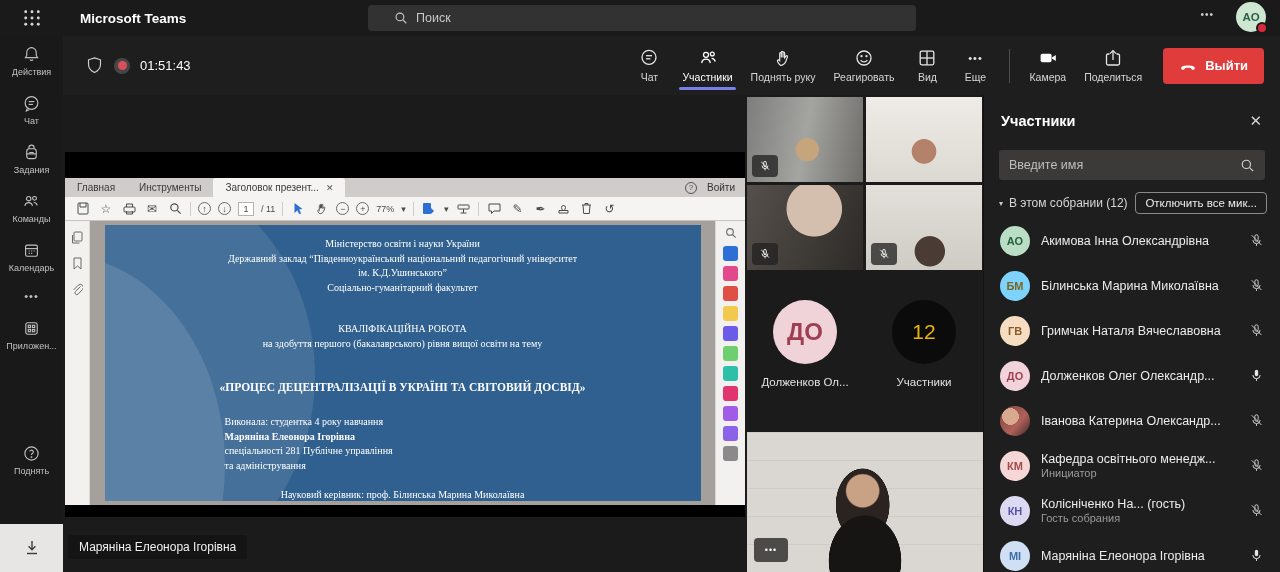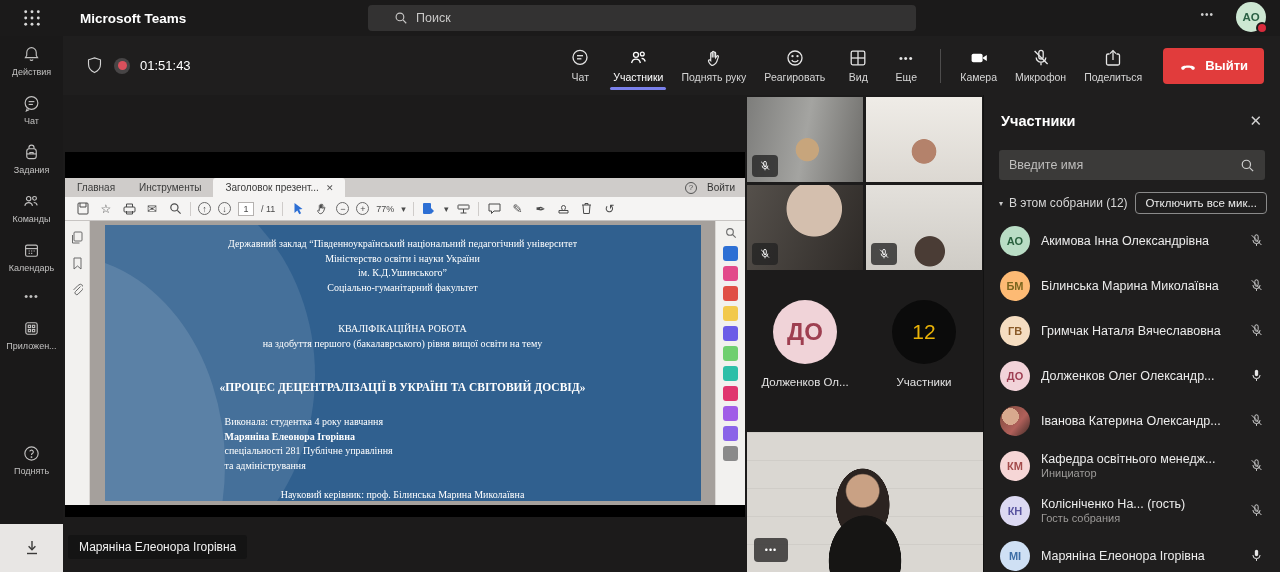--- a/index.html
+++ b/index.html
@@ -104,21 +104,21 @@
   .panel-search input { flex:1; background:transparent; border:0; outline:none; color:#eee; font-size:12.5px; font-family:"Liberation Sans",sans-serif; }
   .panel-search input::placeholder { color:#c0bfbe; }
   .section-row { display:flex; align-items:center; margin:12px 13px 4px 15px; gap:6px; }
   .section-row .chev { color:#c9c9c9; font-size:8px; }
   .section-row .sl { color:#d6d6d6; font-size:12px; white-space:nowrap; }
   .muteall { margin-left:auto; background:transparent; border:1px solid #8a8a8a; border-radius:4px; color:#ececec; font-size:11.5px; padding:4px 9px; white-space:nowrap; cursor:pointer; font-family:"Liberation Sans",sans-serif; }
   .plist { margin-top:4px; }
   .p-row { display:flex; align-items:center; padding:6px 16px; gap:11px; cursor:pointer; min-height:45px; }
   .p-av { width:30px; height:30px; border-radius:50%; flex:0 0 auto; display:flex; align-items:center; justify-content:center; font-size:11px; font-weight:bold; }
   .c-green { background:#b9ddc5; color:#27603d; }
-  .c-yellow{ background:#fdba74; color:#7b661e; }
+  .c-yellow{ background:#7dd3fc; color:#7b661e; }
   .c-peach { background:#f5ddc1; color:#8a5a28; }
   .c-pink  { background:#f2d3d9; color:#9f4054; }
   .c-rose  { background:#f6d6d6; color:#a34c4c; }
   .c-lav   { background:#dcd9f2; color:#5a55a0; }
   .c-blue  { background:#cfe0f4; color:#3e6ea5; }
   .c-photo { background:radial-gradient(circle at 35% 35%, #d8a98e 0 30%, transparent 31%), linear-gradient(130deg,#7d4a3c,#b0605a 60%,#3c2a26); color:transparent; }
   .p-info { flex:1; min-width:0; display:flex; flex-direction:column; }
   .p-name { color:#ececec; font-size:12.5px; white-space:nowrap; overflow:hidden; text-overflow:ellipsis; }
   .p-sub { color:#9d9b99; font-size:11px; margin-top:1px; }
   .p-mic { flex:0 0 auto; display:flex; align-items:center; }
@@ -322,31 +322,20 @@
       </div>
       <div class="cdivider"></div>
       <div class="cbtn">
         <svg class="ic" width="20" height="20" viewBox="0 0 20 20">
             <g fill="#fff">
               <rect x="2.6" y="5.8" width="11" height="8.4" rx="1.8"></rect>
               <path d="M14 9.4l3.8-2.4v6l-3.8-2.4z"></path>
             </g>
           </svg>
         <span class="lbl">Камера</span>
-      </div>
-      <div class="cbtn">
-        <svg class="ic" width="20" height="20" viewBox="0 0 20 20">
-            <g stroke="#e6e6e6" stroke-width="1.3" fill="none">
-              <rect x="7.8" y="2.4" width="4.4" height="8.6" rx="2.2"></rect>
-              <path d="M5.2 9.4a4.8 4.8 0 0 0 9.6 0"></path>
-              <line x1="10" y1="14.6" x2="10" y2="17.2"></line>
-              <line x1="3.6" y1="3" x2="16.6" y2="16"></line>
-            </g>
-          </svg>
-        <span class="lbl">Микрофон</span>
       </div>
       <div class="cbtn">
         <svg class="ic" width="20" height="20" viewBox="0 0 20 20">
             <g stroke="#e6e6e6" stroke-width="1.3" fill="none">
               <path d="M6.5 6H5a1.5 1.5 0 0 0-1.5 1.5v8A1.5 1.5 0 0 0 5 17h10a1.5 1.5 0 0 0 1.5-1.5v-8A1.5 1.5 0 0 0 15 6h-1.5"></path>
               <path d="M10 12V2.8"></path>
               <path d="M7 5.6l3-3 3 3"></path>
             </g>
           </svg>
         <span class="lbl">Поделиться</span>
@@ -484,22 +473,22 @@
                 <svg class="ic" width="12" height="13" viewBox="0 0 12 13">
                   <path d="M9.5 3.5l-5 5a1.8 1.8 0 0 0 2.6 2.6l4.4-4.5a3 3 0 0 0-4.3-4.3L2.6 6.9" stroke="#6a6a6a" fill="none"></path>
                 </svg>
               </span>
           </div>
           <div class="pdf-canvas">
             <div class="slide">
               <span class="curve1"></span>
               <span class="curve2"></span>
               <div class="s-top">
+                <div>Міністерство освіти і науки України</div>
                 <div>Державний заклад “Південноукраїнський національний педагогічний університет</div>
-                <div>Міністерство освіти і науки України</div>
                 <div>ім. К.Д.Ушинського”</div>
                 <div>Соціально-гуманітарний факультет</div>
               </div>
               <div class="s-work">
                 <div>КВАЛІФІКАЦІЙНА РОБОТА</div>
                 <div>на здобуття першого (бакалаврського) рівня вищої освіти на тему</div>
               </div>
               <div class="s-title">«ПРОЦЕС ДЕЦЕНТРАЛІЗАЦІЇ В УКРАЇНІ ТА СВІТОВИЙ ДОСВІД»</div>
               <div class="s-author">
                 <div>Виконала: студентка 4 року навчання</div>

